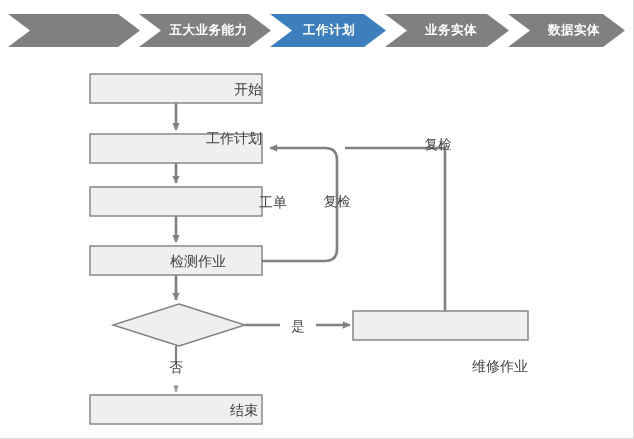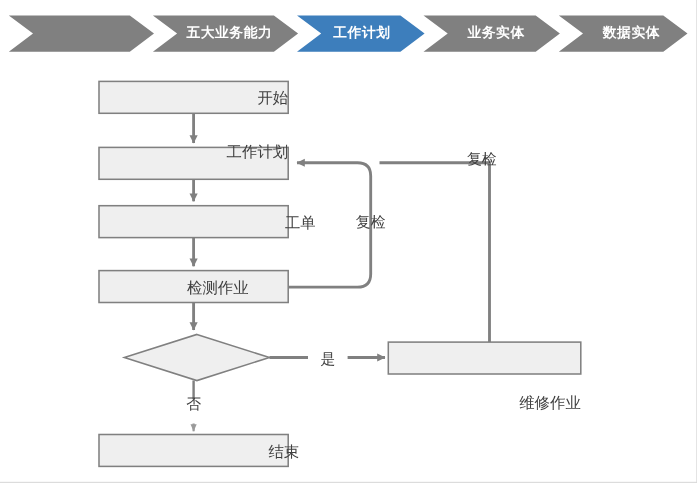--- a/index.html
+++ b/index.html
@@ -136,21 +136,21 @@
       <rect x="353" y="311" width="175" height="29" fill="#efefef" stroke="#808080" stroke-width="1.4"></rect>
       <rect x="90" y="395" width="172" height="29" fill="#efefef" stroke="#808080" stroke-width="1.4"></rect>
     </svg>
 
     
     <div class="node-label" style="left:90px;  top:81px;  width:172px;">开始</div>
     <div class="node-label" style="left:90px;  top:130px; width:172px;">工作计划</div>
     <div class="node-label" style="left:90px;  top:194px; width:197px;">工单</div>
     <div class="node-label" style="left:78px;  top:253px; width:148px;">检测作业</div>
     <div class="node-label" style="left:353px; top:318px; width:175px;margin-top:40px;">维修作业</div>
-    <div class="node-label" style="left:90px;  top:402px; width:182px;">结束</div>
+    <div class="node-label" style="left:76px;  top:402px; width:182px;">结束</div>
 
     
     <div class="edge-label" style="left:265px; top:318px; width:66px;">是</div>
     <div class="edge-label" style="left:146px; top:359px; width:60px;">否</div>
     <div class="edge-label" style="left:306px; top:193px; width:62px;">复检</div>
     <div class="edge-label" style="left:407px; top:136px; width:62px;">复检</div>
   </div>
 
 </div>
 

